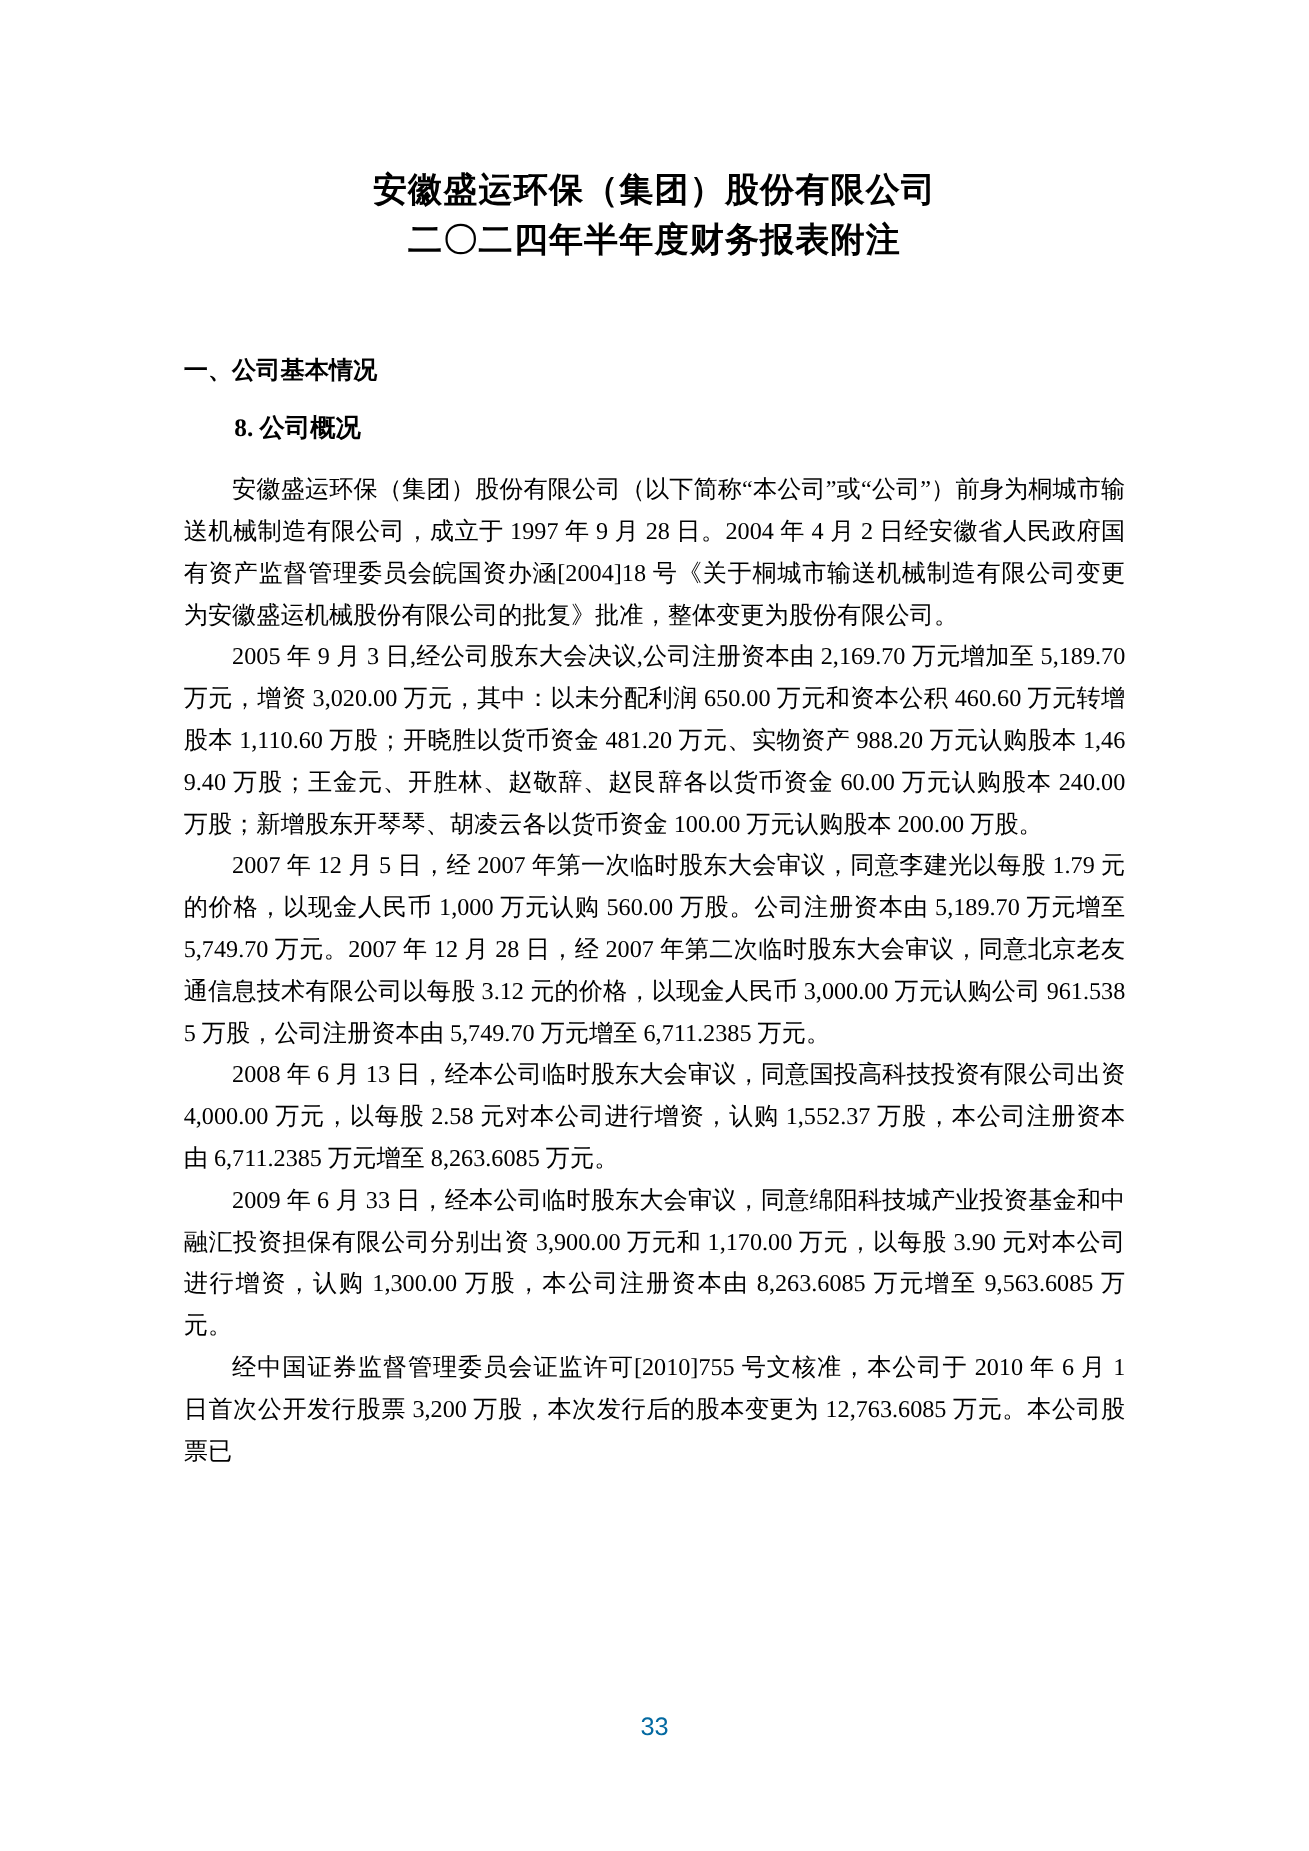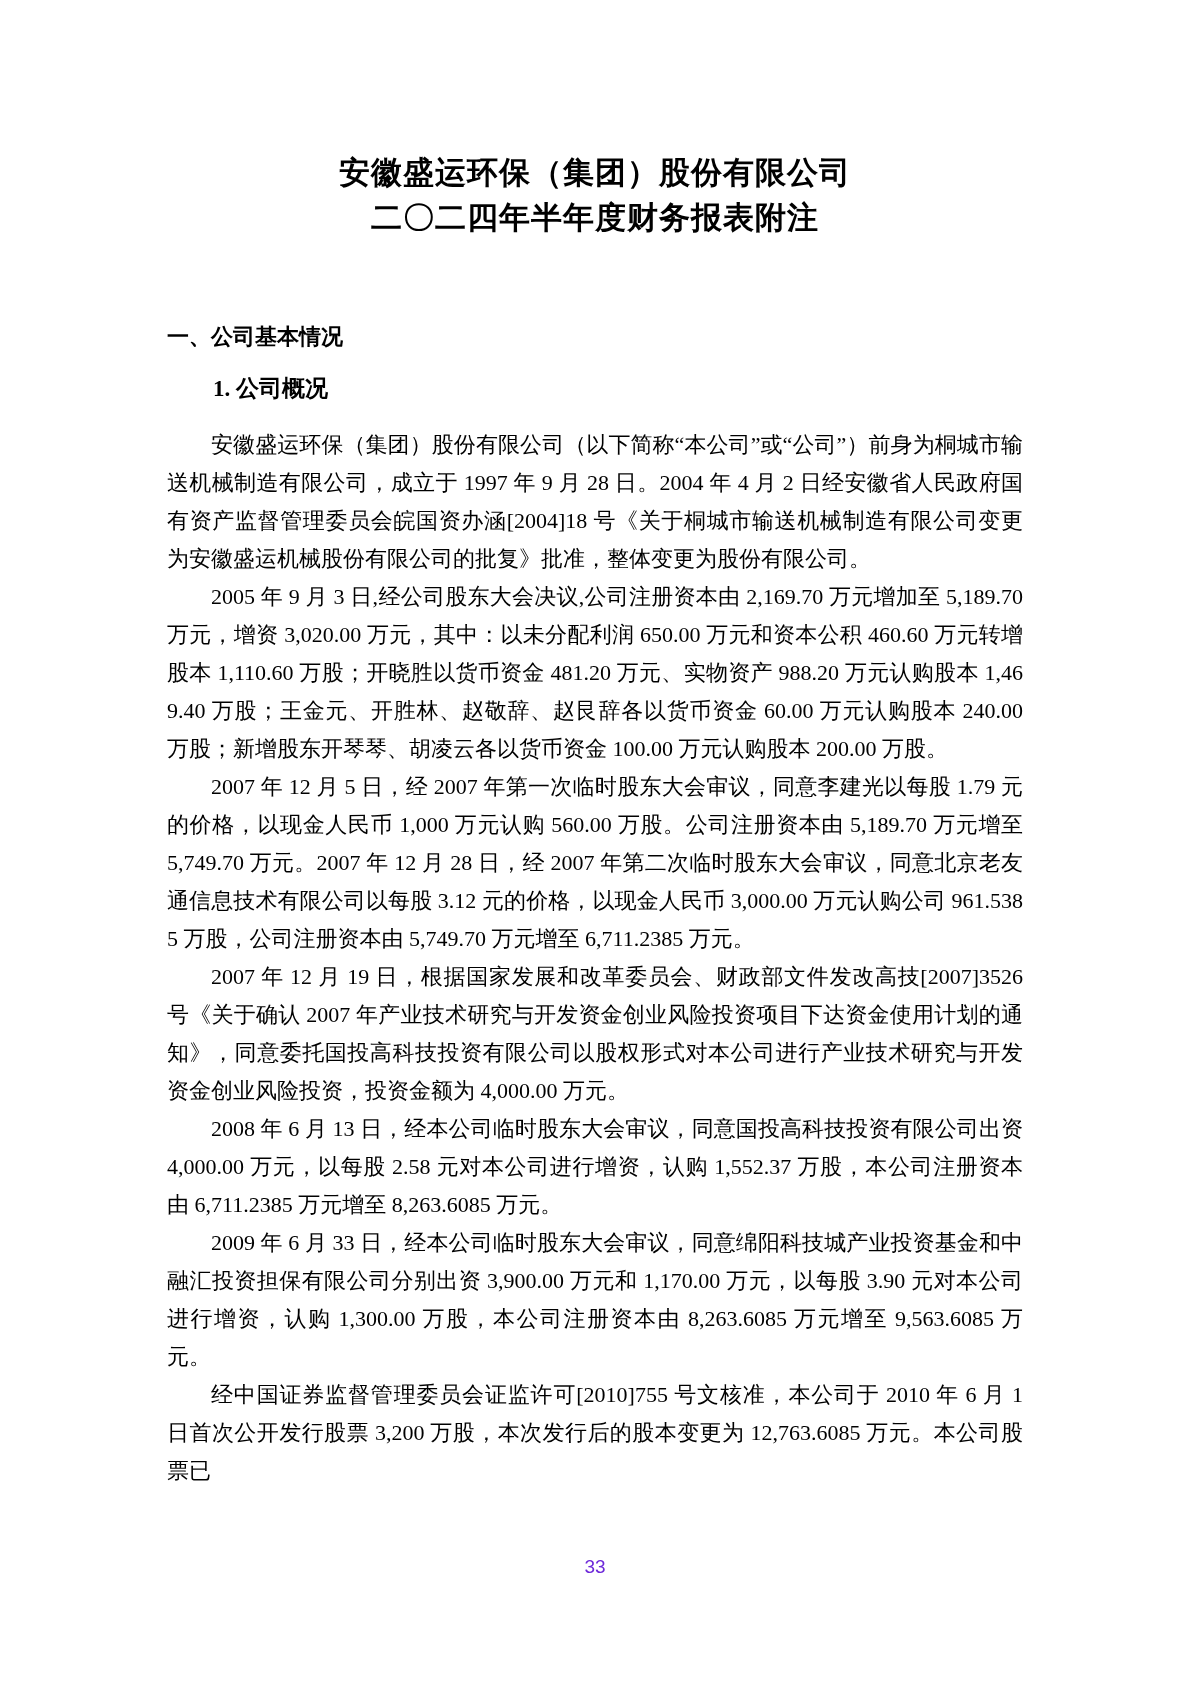--- a/index.html
+++ b/index.html
@@ -70,43 +70,42 @@
   }
   .page-footer {
     position: absolute;
     top: 1556px;
     left: 0;
     width: 100%;
     text-align: center;
   }
   .page-number {
     font-family: "Liberation Sans", "DejaVu Sans", sans-serif;
-    font-size: 19px;
-    color: #6d28d9;
+    font-size: 23px;
+    color: #0369a1;
   }
 </style>
 </head>
 <body>
 
 <div class="page">
 
   <header class="doc-header">
     <h1 class="doc-title">安徽盛运环保（集团）股份有限公司</h1>
     <h1 class="doc-subtitle">二〇二四年半年度财务报表附注</h1>
   </header>
 
   <main class="doc-body">
     <h2 class="section-heading">一、公司基本情况</h2>
-    <h3 class="subsection-heading">1. 公司概况</h3>
+    <h3 class="subsection-heading">8. 公司概况</h3>
 
     <div class="paragraphs">
       <p class="para">安徽盛运环保（集团）股份有限公司（以下简称“本公司”或“公司”）前身为桐城市输送机械制造有限公司，成立于 1997 年 9 月 28 日。2004 年 4 月 2 日经安徽省人民政府国有资产监督管理委员会皖国资办涵[2004]18 号《关于桐城市输送机械制造有限公司变更为安徽盛运机械股份有限公司的批复》批准，整体变更为股份有限公司。</p>
       <p class="para">2005 年 9 月 3 日,经公司股东大会决议,公司注册资本由 2,169.70 万元增加至 5,189.70 万元，增资 3,020.00 万元，其中：以未分配利润 650.00 万元和资本公积 460.60 万元转增股本 1,110.60 万股；开晓胜以货币资金 481.20 万元、实物资产 988.20 万元认购股本 1,469.40 万股；王金元、开胜林、赵敬辞、赵艮辞各以货币资金 60.00 万元认购股本 240.00 万股；新增股东开琴琴、胡凌云各以货币资金 100.00 万元认购股本 200.00 万股。</p>
       <p class="para">2007 年 12 月 5 日，经 2007 年第一次临时股东大会审议，同意李建光以每股 1.79 元的价格，以现金人民币 1,000 万元认购 560.00 万股。公司注册资本由 5,189.70 万元增至 5,749.70 万元。2007 年 12 月 28 日，经 2007 年第二次临时股东大会审议，同意北京老友通信息技术有限公司以每股 3.12 元的价格，以现金人民币 3,000.00 万元认购公司 961.5385 万股，公司注册资本由 5,749.70 万元增至 6,711.2385 万元。</p>
-      <p class="para">2007 年 12 月 19 日，根据国家发展和改革委员会、财政部文件发改高技[2007]3526 号《关于确认 2007 年产业技术研究与开发资金创业风险投资项目下达资金使用计划的通知》，同意委托国投高科技投资有限公司以股权形式对本公司进行产业技术研究与开发资金创业风险投资，投资金额为 4,000.00 万元。</p>
       <p class="para">2008 年 6 月 13 日，经本公司临时股东大会审议，同意国投高科技投资有限公司出资 4,000.00 万元，以每股 2.58 元对本公司进行增资，认购 1,552.37 万股，本公司注册资本由 6,711.2385 万元增至 8,263.6085 万元。</p>
       <p class="para">2009 年 6 月 33 日，经本公司临时股东大会审议，同意绵阳科技城产业投资基金和中融汇投资担保有限公司分别出资 3,900.00 万元和 1,170.00 万元，以每股 3.90 元对本公司进行增资，认购 1,300.00 万股，本公司注册资本由 8,263.6085 万元增至 9,563.6085 万元。</p>
       <p class="para">经中国证券监督管理委员会证监许可[2010]755 号文核准，本公司于 2010 年 6 月 1 日首次公开发行股票 3,200 万股，本次发行后的股本变更为 12,763.6085 万元。本公司股票已</p>
     </div>
   </main>
 
   <footer class="page-footer">
     <span class="page-number">33</span>
   </footer>
 

